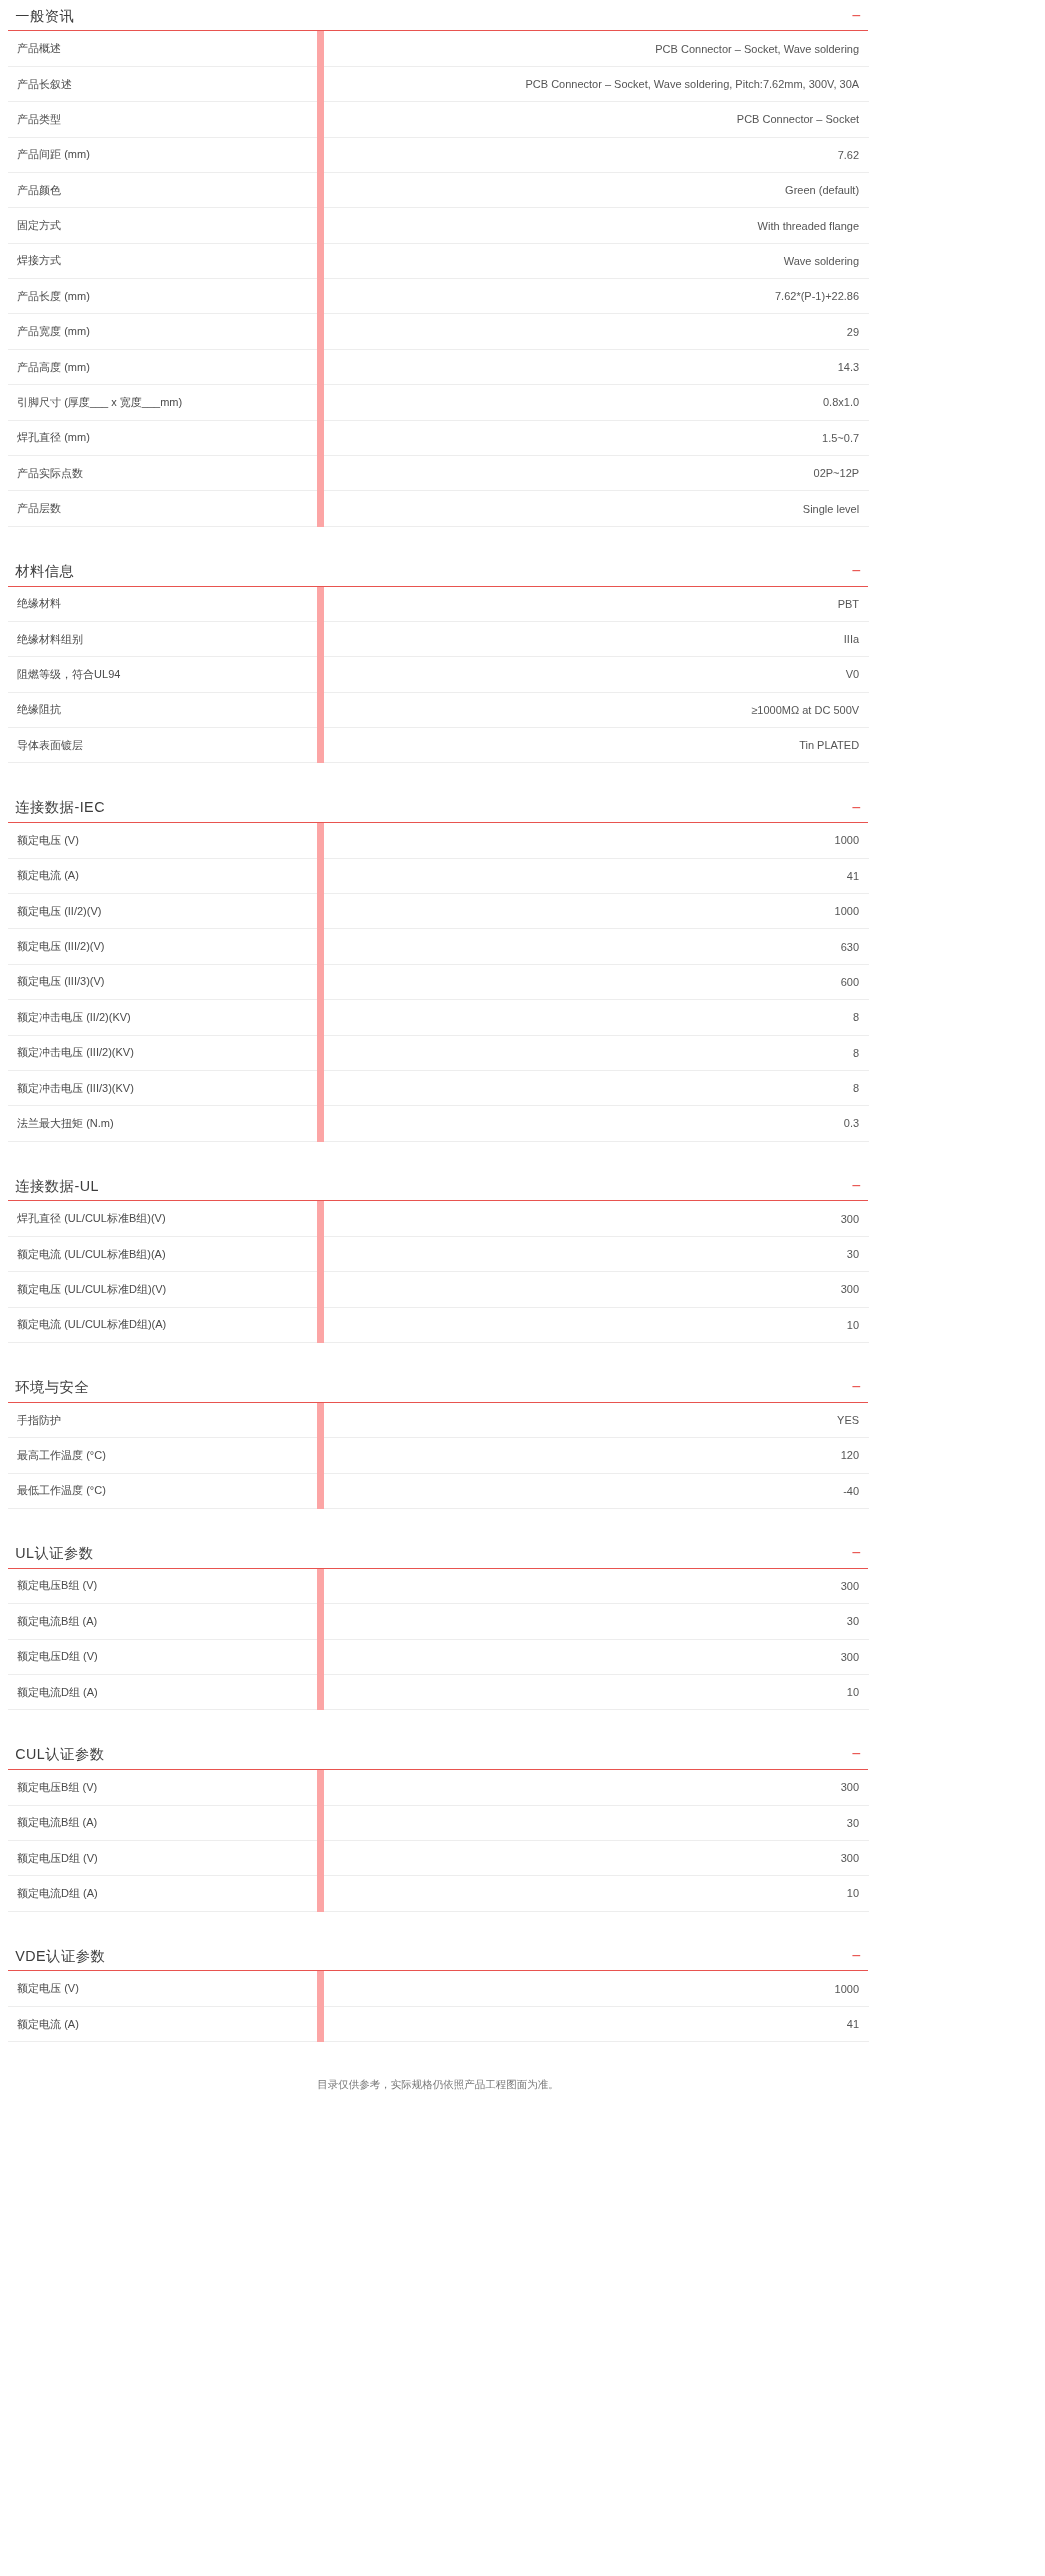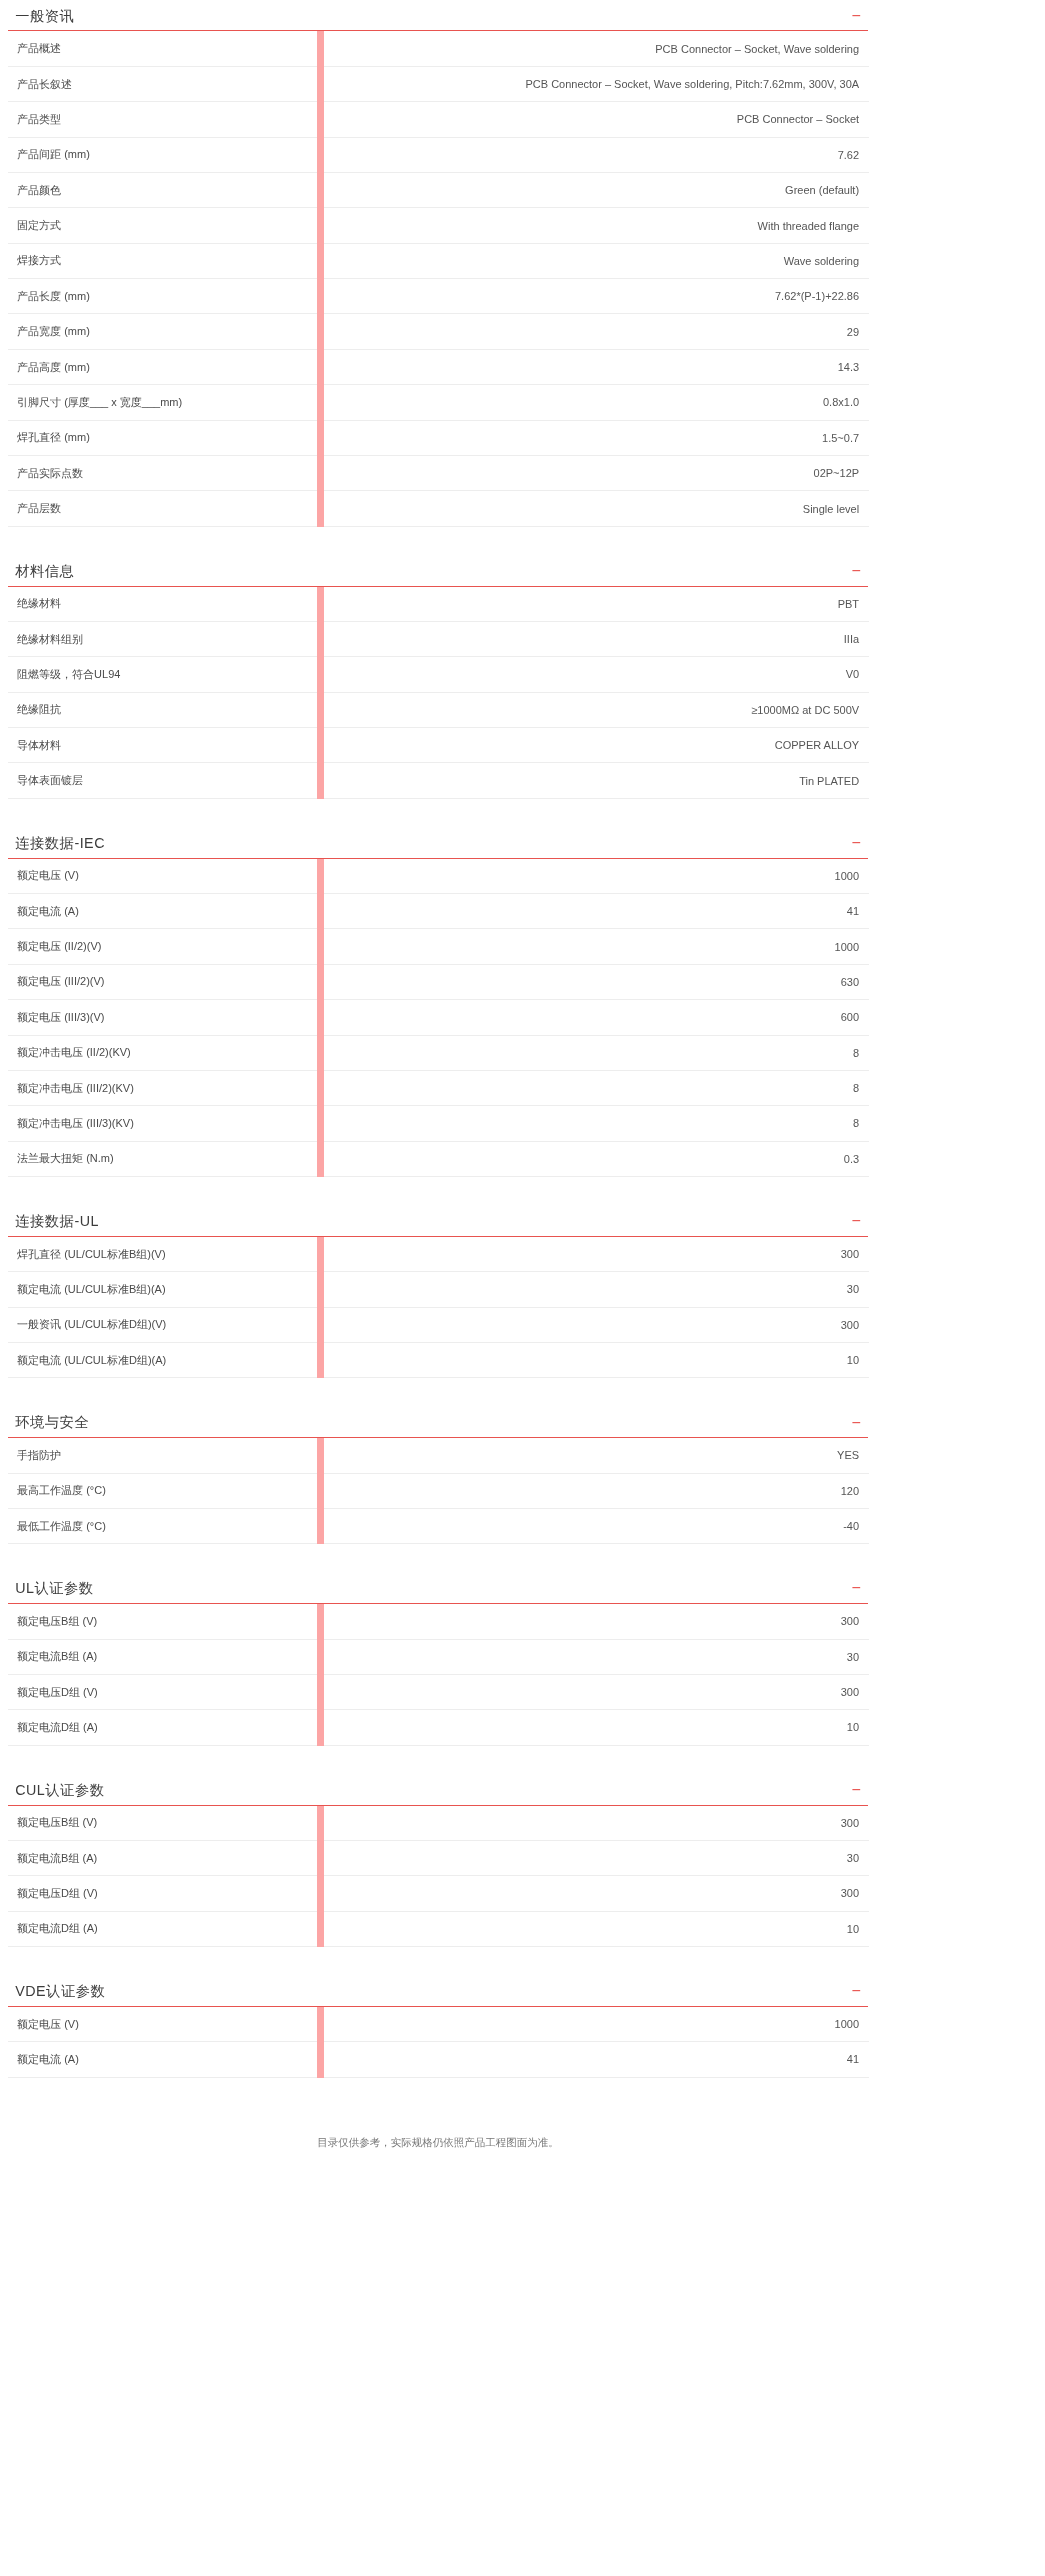--- a/index.html
+++ b/index.html
@@ -65,21 +65,21 @@
   }
   table.spec-table td.value {
     text-align: right;
     color: #555555;
     margin-left: 48px;
   }
   .footer-note {
     text-align: center;
     font-size: 10.5px;
     color: #777777;
-    margin-top: 58px;
+    margin-top: 36px;
     padding-bottom: 15px;
   }
   .spacer-top { height: 7.6px; }
 </style>
 </head>
 <body>
 
 <div class="page">
   <div class="spacer-top"></div>
   <div id="sections-root">
@@ -166,24 +166,20 @@
             </tr>
             <tr>
               <td class="label">阻燃等级，符合UL94</td>
               <td class="value">V0</td>
             </tr>
             <tr>
               <td class="label">绝缘阻抗</td>
               <td class="value">≥1000MΩ at DC 500V</td>
             </tr>
             <tr>
-              <td class="label">导体材料</td>
-              <td class="value">COPPER ALLOY</td>
-            </tr>
-            <tr>
               <td class="label">导体表面镀层</td>
               <td class="value">Tin PLATED</td>
             </tr>
           </tbody>
         </table>
       </div>
       <div class="section">
         <div class="section-header">
           <div class="section-title">连接数据-IEC</div>
           <div class="collapse-toggle">−</div>
@@ -238,21 +234,21 @@
           <tbody>
             <tr>
               <td class="label">焊孔直径 (UL/CUL标准B组)(V)</td>
               <td class="value">300</td>
             </tr>
             <tr>
               <td class="label">额定电流 (UL/CUL标准B组)(A)</td>
               <td class="value">30</td>
             </tr>
             <tr>
-              <td class="label">一般资讯 (UL/CUL标准D组)(V)</td>
+              <td class="label">额定电压 (UL/CUL标准D组)(V)</td>
               <td class="value">300</td>
             </tr>
             <tr>
               <td class="label">额定电流 (UL/CUL标准D组)(A)</td>
               <td class="value">10</td>
             </tr>
           </tbody>
         </table>
       </div>
       <div class="section">

